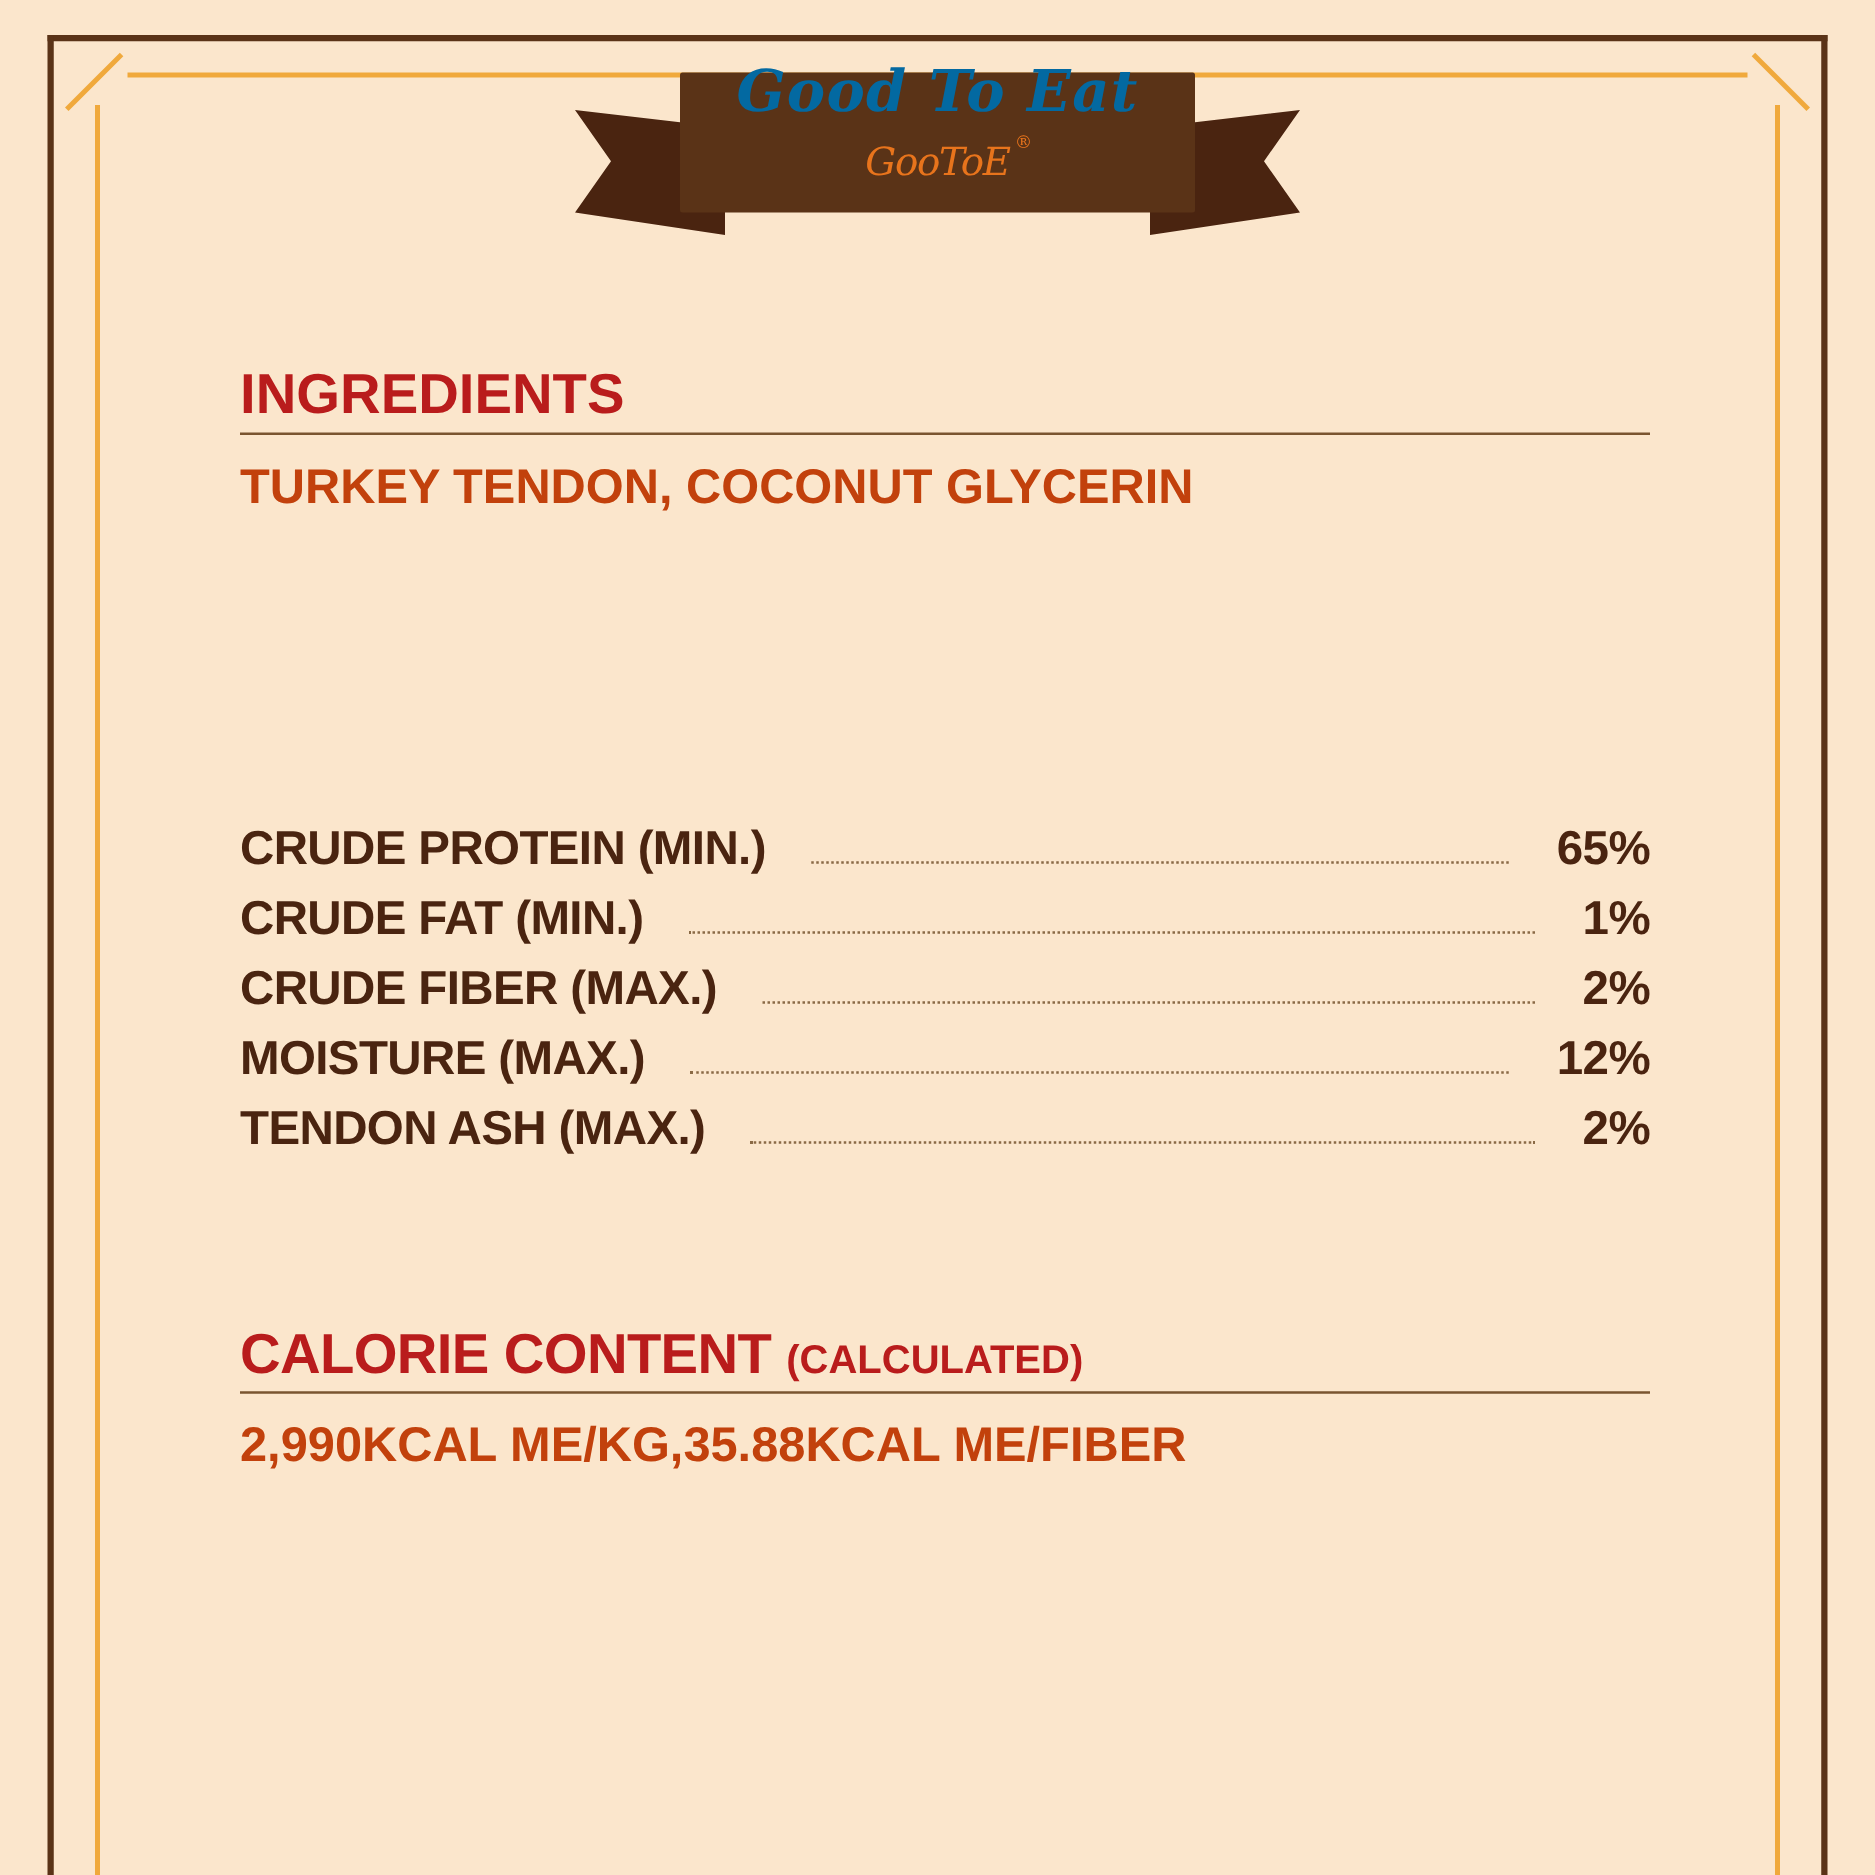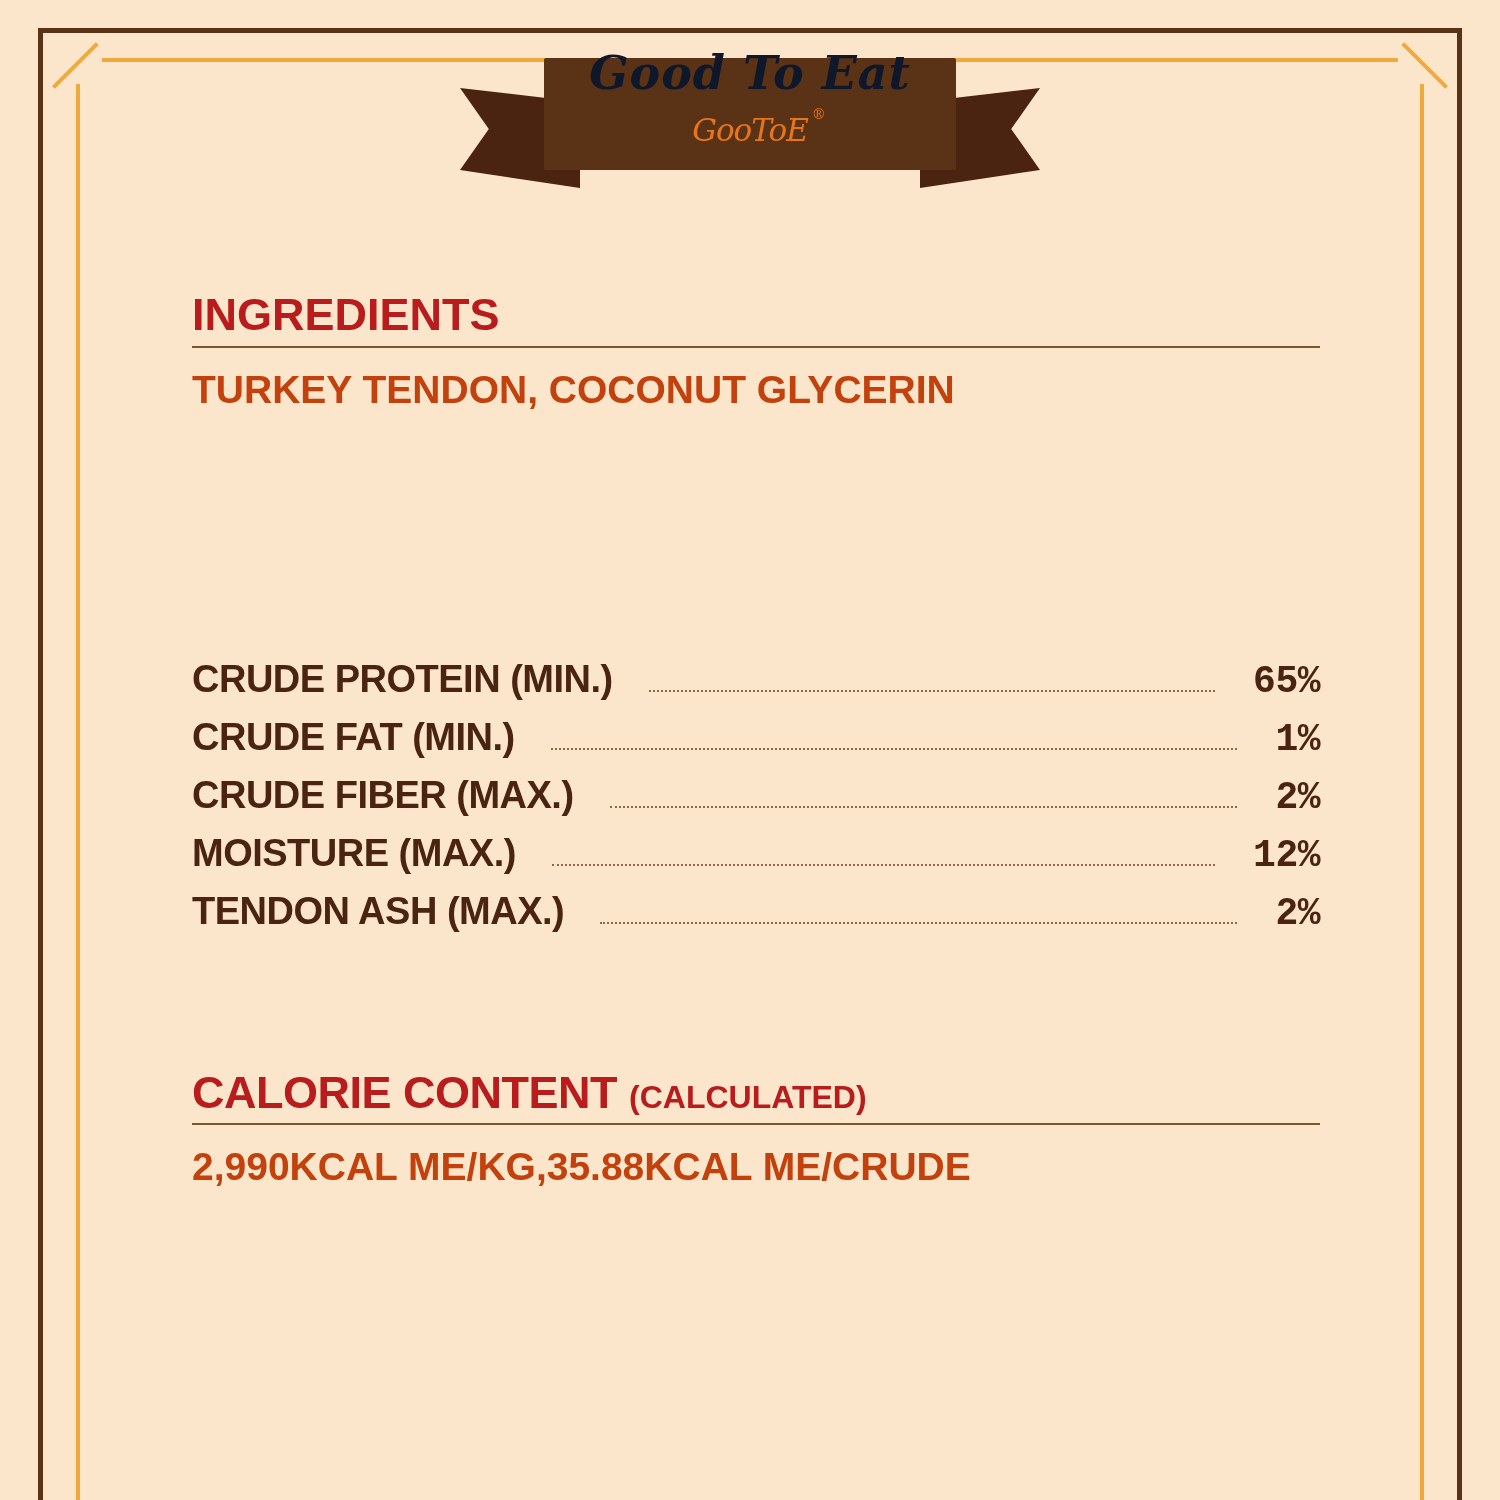--- a/index.html
+++ b/index.html
@@ -97,21 +97,21 @@
   .ribbon-title {
     position: absolute;
     top: 6px;
     left: 0;
     right: 0;
     text-align: center;
     font-family: "DejaVu Serif", serif;
     font-style: italic;
     font-weight: bold;
     font-size: 46px;
-    color: #0f172a;
+    color: #0369a1;
     letter-spacing: 1px;
   }
   .brand-row {
     position: absolute;
     top: 72px;
     left: 0;
     right: 0;
     text-align: center;
   }
   .brand-mark {
@@ -190,21 +190,21 @@
     letter-spacing: -0.5px;
     gap: 36px;
   }
   .analysis-label { white-space: nowrap; }
   .analysis-dots {
     flex: 1 1 auto;
     border-bottom: 2px dotted #8a6a45;
     margin: 0 0 8px 0;
     height: 0;
   }
-  .analysis-value { white-space: nowrap; padding-left: 2px; font-family: Liberation Mono, monospace; }
+  .analysis-value { white-space: nowrap; padding-left: 2px; }
 
   .calorie-head { letter-spacing: -0.5px; }
 </style>
 </head>
 <body>
 
 <div class="page">
 
   <div class="frame-outer"></div>
   <div class="frame-inner"></div>
@@ -271,17 +271,17 @@
       </div>
     </div>
 
     <div class="gap-2"></div>
 
     <div class="section">
       <div class="section-head calorie-head">
         <span>CALORIE CONTENT</span>
         <span class="sub">(CALCULATED)</span>
       </div>
-      <div class="section-body">2,990KCAL ME/KG,35.88KCAL ME/CRUDE</div>
+      <div class="section-body">2,990KCAL ME/KG,35.88KCAL ME/FIBER</div>
     </div>
 
   </div>
 </div>
 
 </body></html>

